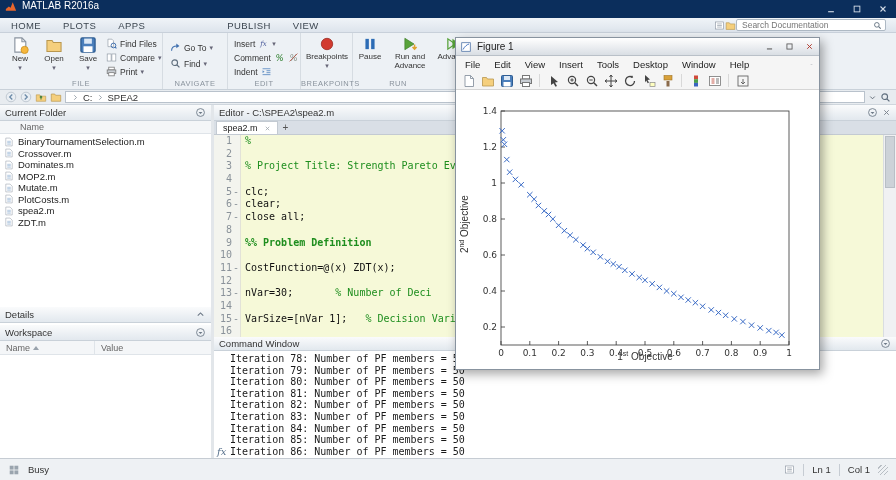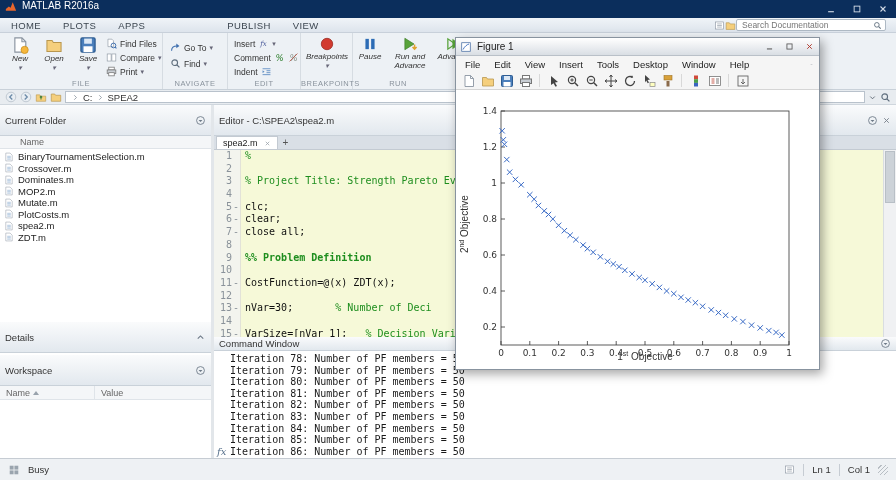--- a/index.html
+++ b/index.html
@@ -30,33 +30,33 @@
   .ts-tab{padding:0 11px;display:flex;align-items:center;color:#3c4650;letter-spacing:.4px;}
   .ts-tab.active{background:#4e5f70;color:#fff;margin-top:20px;}
   .tabrow-right{margin-left:auto;display:flex;align-items:center;padding-right:10px;}
   .searchbox{width:150px;height:12px;background:#fff;border:1px solid #aeb9c4;border-radius:2px;display:flex;align-items:center;padding:0 3px;}
   .searchbox input{border:0;outline:0;flex:1;font-size:8.5px;color:#555;font-family:"Liberation Sans",sans-serif;background:transparent;min-width:0;}
 
   
   .toolstrip{position:absolute;left:0;top:33px;width:100%;height:57px;background:#edf1f5;border-bottom:1px solid #c9d1d9;}
   .ts-sec{position:absolute;top:0;height:56px;border-right:1px solid #d6dce2;}
   .ts-sec-label{position:absolute;bottom:1px;left:0;right:0;text-align:center;font-size:7.5px;color:#8a939d;letter-spacing:.5px;}
-  .bb{position:absolute;top:3px;width:32px;display:flex;flex-direction:column;align-items:center;font-style:italic;}
+  .bb{position:absolute;top:3px;width:32px;display:flex;flex-direction:column;align-items:center;}
   .bb-l{font-size:8px;line-height:8.5px;text-align:center;color:#333;margin-top:1px;}
   .dd{font-size:7px;color:#667;line-height:7px;}
   .sr{position:absolute;height:13px;display:flex;align-items:center;font-size:8.5px;color:#333;gap:3px;white-space:nowrap;}
 
   
   .pathbar{position:absolute;left:0;top:90px;width:100%;height:15px;background:#e8ecf0;border-bottom:1px solid #cfd6dd;display:flex;align-items:center;padding:0 5px;gap:3px;}
   .crumb-field{flex:1;height:12px;background:#fff;border:1px solid #b9c2cc;display:flex;align-items:center;padding:0 5px;gap:3px;font-size:9.5px;color:#333;}
 
   
   .leftcol{position:absolute;left:0;top:105px;width:211px;bottom:22px;background:#fff;}
   .vsplit{position:absolute;left:211px;top:105px;width:3px;bottom:22px;background:#e2e6ea;}
-  .phead{height:31px;background:linear-gradient(#fafbfc,#e2e8ee);border-bottom:1px solid #c9d1d9;display:flex;align-items:center;font-size:9.5px;color:#333;padding:0 5px;gap:4px;}
+  .phead{height:16px;background:linear-gradient(#fafbfc,#e2e8ee);border-bottom:1px solid #c9d1d9;display:flex;align-items:center;font-size:9.5px;color:#333;padding:0 5px;gap:4px;}
   .phead .pt{flex:1;white-space:nowrap;overflow:hidden;}
   .cf-colhead{height:13px;background:#f4f6f8;border-bottom:1px solid #dfe4e9;font-size:9px;color:#666;display:flex;align-items:center;padding-left:20px;}
   .cf-list{height:173px;overflow:hidden;padding-top:2px;}
   .cf-row{height:11.5px;display:flex;align-items:center;gap:4px;padding-left:4px;font-size:9.5px;color:#222;white-space:nowrap;}
   .gap2{height:2px;background:#fff;}
   .ws-colhead{height:14px;background:#f4f6f8;border-bottom:1px solid #dfe4e9;font-size:9px;color:#666;display:flex;align-items:center;}
   .ws-colhead .c1{width:95px;border-right:1px solid #dfe4e9;padding-left:6px;display:flex;align-items:center;gap:3px;height:100%;}
   .ws-colhead .c2{padding-left:6px;}
   .tri-up{width:0;height:0;border-left:3px solid transparent;border-right:3px solid transparent;border-bottom:4px solid #98a2ac;}
 

